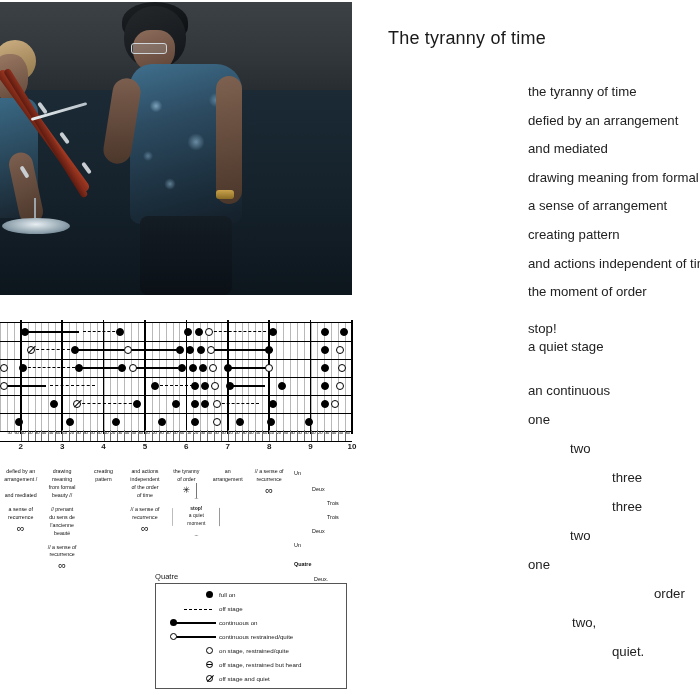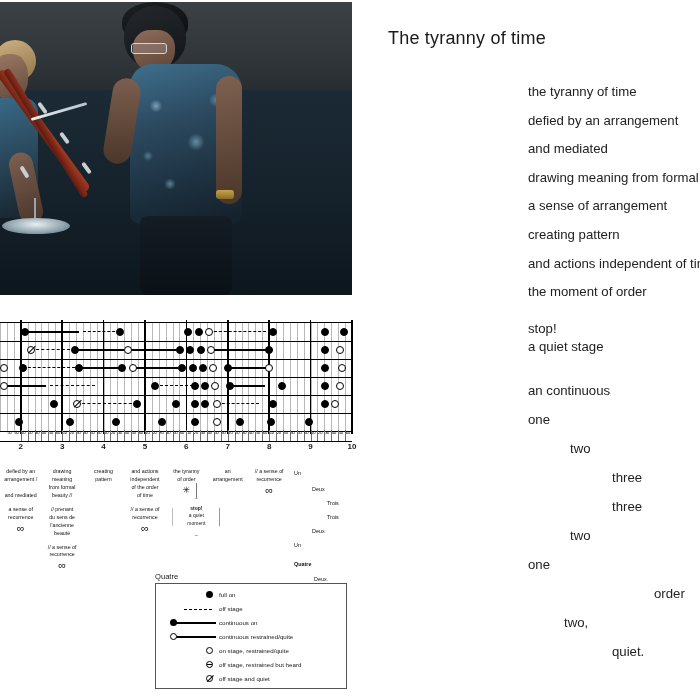--- a/index.html
+++ b/index.html
@@ -569,15 +569,15 @@
     <div class="pl stanza-a" style="top: 320.8px;">stop!</div>
     <div class="pl stanza-a" style="top: 338.8px;">a quiet stage</div>
     <div class="pl" style="left: 176px; top: 382.8px;">an continuous</div>
     <div class="pl" style="left: 176px; top: 411.8px;">one</div>
     <div class="pl" style="left: 218px; top: 440.8px;">two</div>
     <div class="pl" style="left: 260px; top: 469.8px;">three</div>
     <div class="pl" style="left: 260px; top: 498.8px;">three</div>
     <div class="pl" style="left: 218px; top: 527.8px;">two</div>
     <div class="pl" style="left: 176px; top: 556.8px;">one</div>
     <div class="pl" style="left: 302px; top: 585.8px;">order</div>
-    <div class="pl" style="left: 212px; top: 614.8px;">two,</div>
+    <div class="pl" style="left: 220px; top: 614.8px;">two,</div>
     <div class="pl" style="left: 260px; top: 643.8px;">quiet.</div>
   </div>
 
 </body></html>

